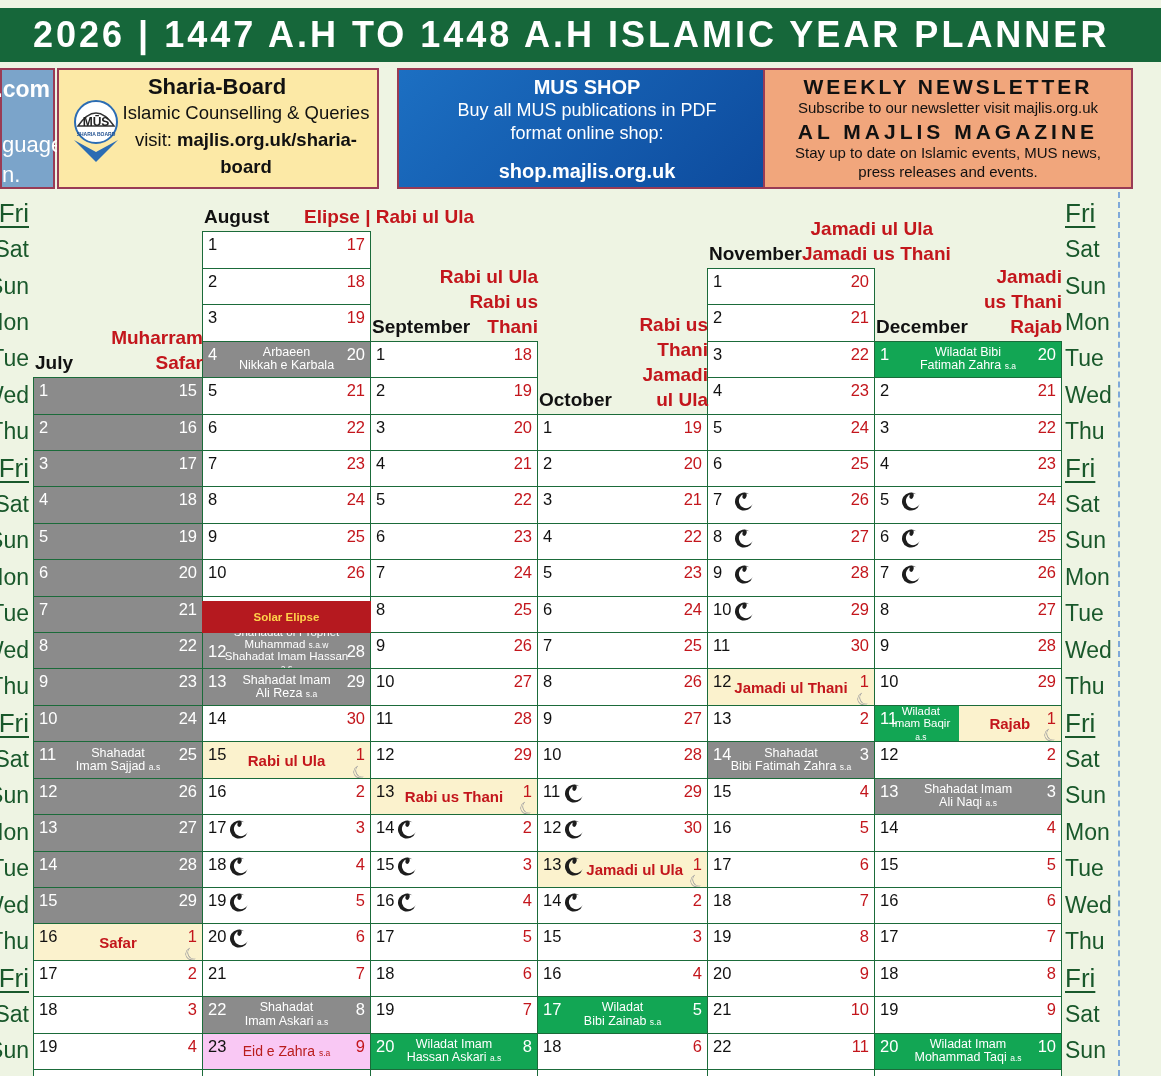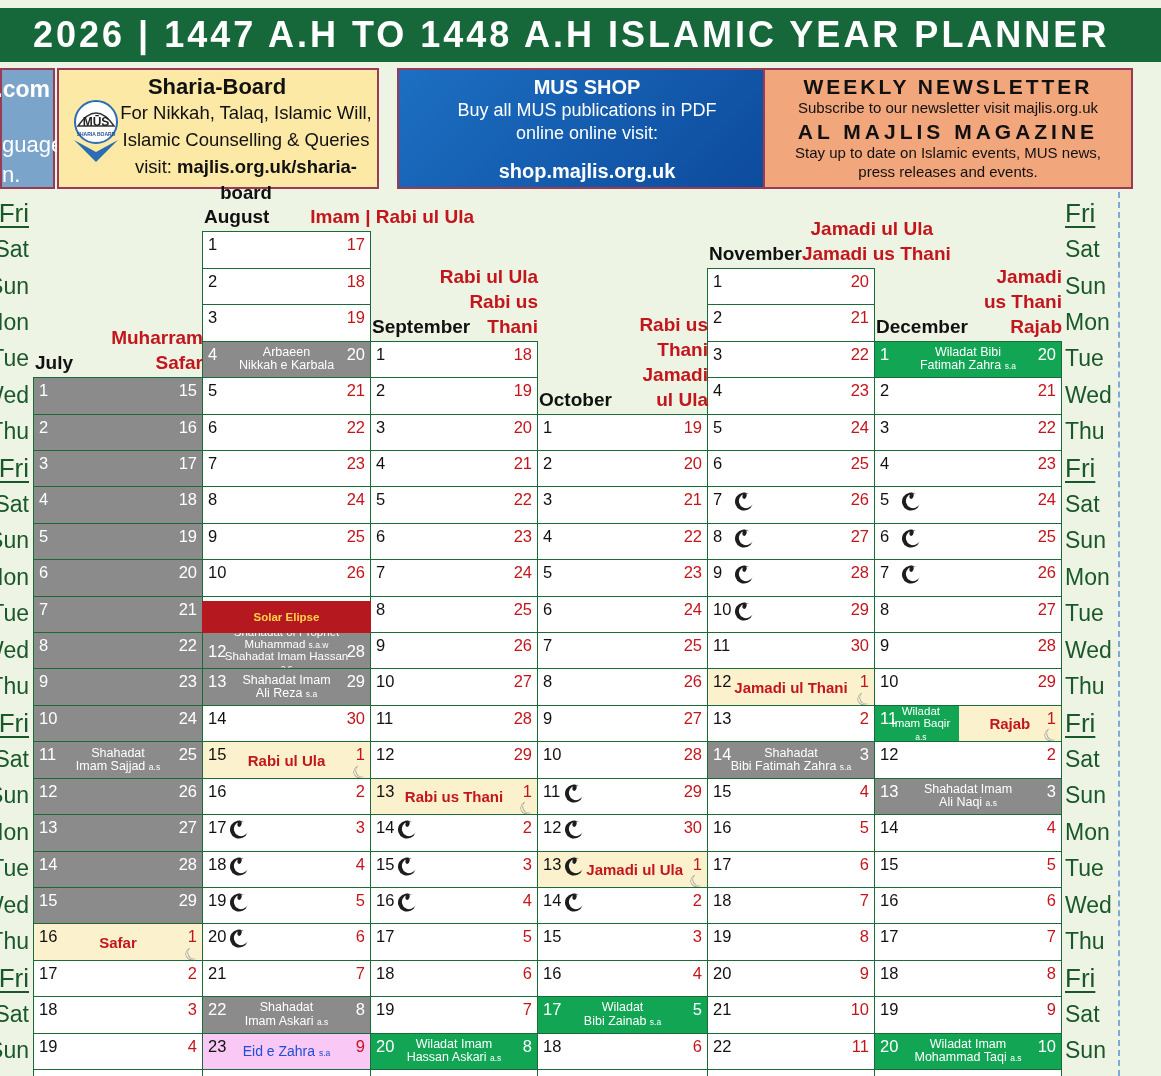--- a/index.html
+++ b/index.html
@@ -34,21 +34,21 @@
   .cell.gray{background:var(--grayc,#8b8b8b);}
   .cell.yellow{background:var(--yellowc,#fbf2cd);}
   .cell.green{background:var(--greenc,#12a654);}
   .cell.pink{background:var(--pinkc,#f9c8f4);}
   .g,.h{position:absolute;top:3px;font-size:16.5px;color:#111;}
   .g{left:5px;} .h{right:5px;color:var(--red,#c3161c);}
   .gray>.g,.gray>.h,.green>.g,.green>.h{color:#fff;}
   .mid>.g,.mid>.h{top:50%;transform:translateY(-50%);}
   .ev{position:absolute;inset:0;display:flex;flex-direction:column;align-items:center;justify-content:center;
     text-align:center;font-size:12.5px;line-height:1.08;color:#fff;padding:0 22px;}
-  .gray .ev,.green .ev{color:#fff;} .pink .ev{color:#1d4ed8;font-size:14px;}
+  .gray .ev,.green .ev{color:#fff;} .pink .ev{color:#b91c1c;font-size:14px;}
   .ev.three{font-size:11.5px;line-height:1.02;padding:0 16px;}
   .sub{font-size:8.5px;} 
   .lbl{position:absolute;inset:0;display:flex;align-items:center;justify-content:center;
     color:var(--red,#c3161c);font-weight:bold;font-size:15px;}
   .lbl.pushr{justify-content:flex-end;padding-right:24px;}
   .ribbon{position:absolute;left:-1px;right:-1px;bottom:-1px;height:32px;background:var(--ribbon,#b5191f);
     color:var(--ribbonText,#ffd24a);font-size:11.5px;font-weight:bold;display:flex;align-items:center;justify-content:center;z-index:3;}
   .nm{position:absolute;right:3px;bottom:-4px;color:#98989d;font-size:17px;transform:rotate(-28deg);font-family:"DejaVu Sans",sans-serif;}
   .moon{position:absolute;left:25px;top:4px;width:21px;height:21px;}
   .split{display:flex;position:absolute;inset:0;}
@@ -89,29 +89,28 @@
     <span class="logo">
       <svg width="62" height="66" viewBox="0 0 62 66">
         <circle cx="31" cy="26" r="21" fill="#fff" stroke="#2b6cb3" stroke-width="2"></circle>
         <path d="M13 30 Q31 4 49 30 Z" fill="#fff" stroke="#333" stroke-width="1.5"></path>
         <text x="31" y="30" text-anchor="middle" font-size="12" font-weight="bold" fill="#222" font-family="Liberation Sans, sans-serif">MŪS</text>
         <text x="31" y="40" text-anchor="middle" font-size="5" font-weight="bold" fill="#1f4f8f" font-family="Liberation Sans, sans-serif">SHARIA BOARD</text>
         <path d="M9 44 L31 56 L53 44 L31 66 Z" fill="#2b6cb3"></path>
       </svg>
     </span>
     <div class="ttl">Sharia-Board</div>
-    <div class="ln">For Nikkah, Talaq, Islamic Will,</div>
     <div class="ln">Islamic Counselling &amp; Queries</div>
     <div class="ln"><span>visit: </span><b>majlis.org.uk/sharia-board</b></div>
   </div>
 
   <div class="box box-shop">
     <div class="ttl">MUS SHOP</div>
     <div class="ln">Buy all MUS publications in PDF</div>
-    <div class="ln">online online visit:</div>
+    <div class="ln">format online shop:</div>
     <div class="url">shop.majlis.org.uk</div>
   </div>
 
   <div class="box box-news">
     <div class="t1">WEEKLY NEWSLETTER</div>
     <div class="s1">Subscribe to our newsletter visit majlis.org.uk</div>
     <div class="t2">AL MAJLIS MAGAZINE</div>
     <div class="s2">Stay up to date on Islamic events, MUS news,</div>
     <div class="s2">press releases and events.</div>
   </div>
@@ -205,21 +204,21 @@
         <span class="h">3</span>
       </div>
       <div class="cell" style="left: 33px; width: 170px; top: 1032.66px; height: 37.42px;">
         <span class="g">19</span>
         <span class="h">4</span>
       </div>
       <div class="cell" style="left: 33px; width: 170px; top: 1069.08px; height: 37.42px;"></div>
       <div class="mhead" style="left: 202px; width: 272px; top: 203.42px;">
         <div class="mhl">
           <span class="blk">August</span>
-          <span class="red">Imam | Rabi ul Ula</span>
+          <span class="red">Elipse | Rabi ul Ula</span>
         </div>
       </div>
       <div class="cell" style="left: 202px; width: 169px; top: 231.42px; height: 37.42px;">
         <span class="g">1</span>
         <span class="h">17</span>
       </div>
       <div class="cell" style="left: 202px; width: 169px; top: 267.84px; height: 37.42px;">
         <span class="g">2</span>
         <span class="h">18</span>
       </div>

